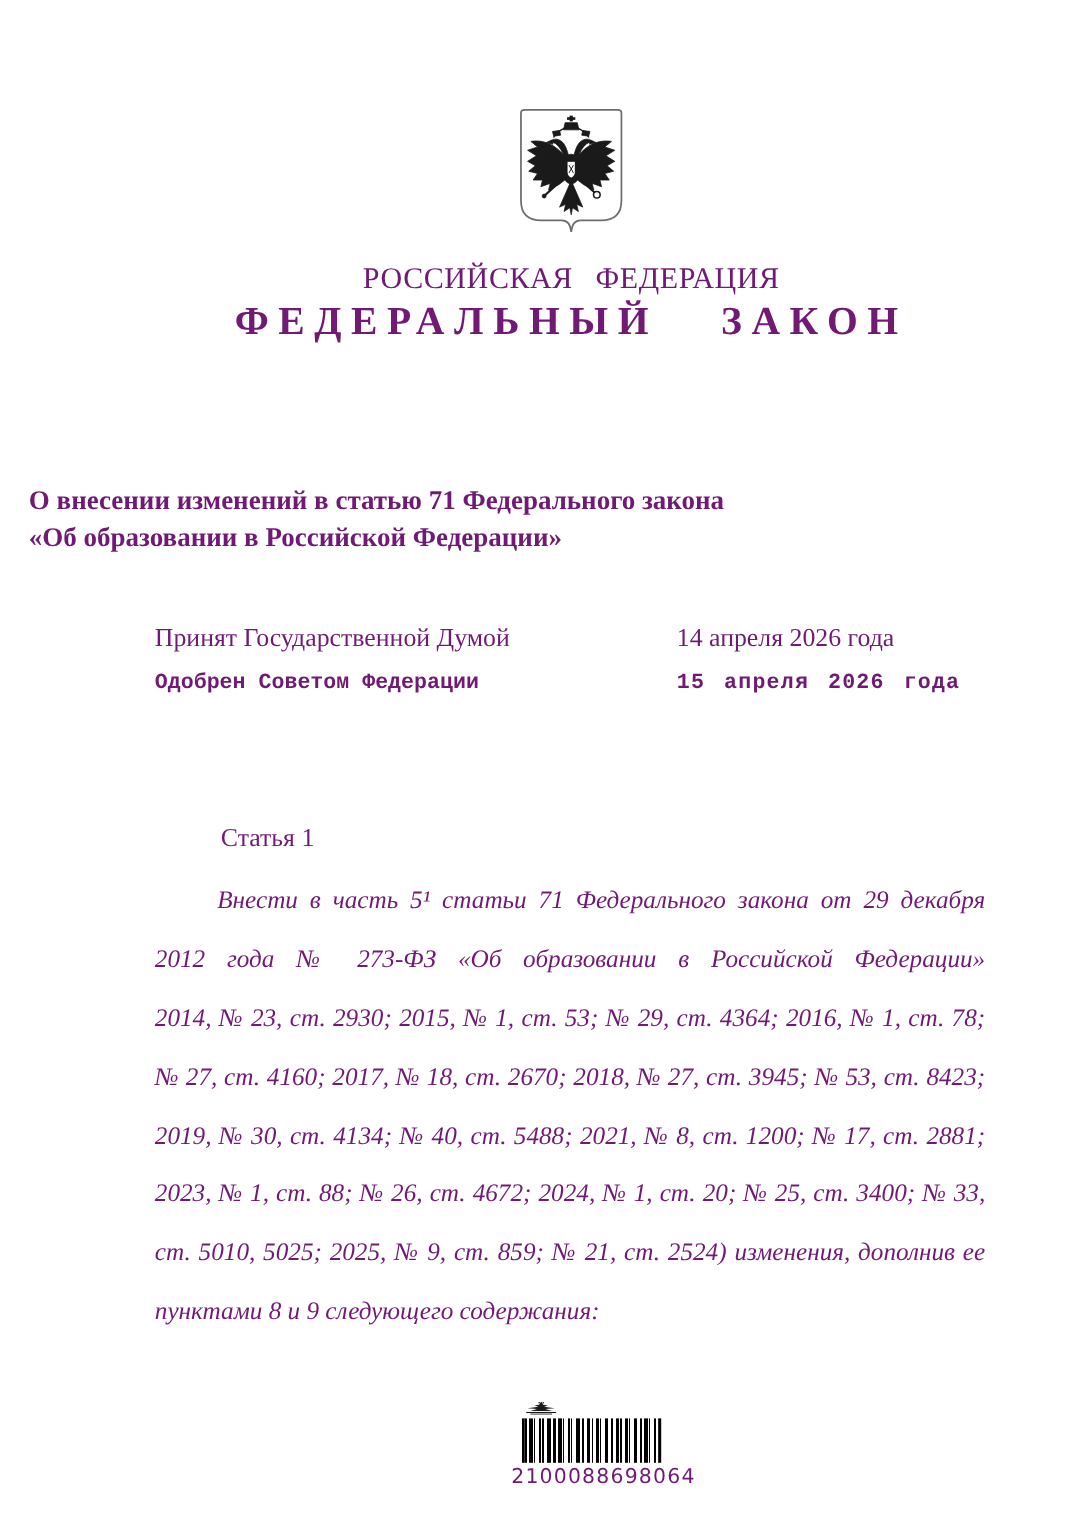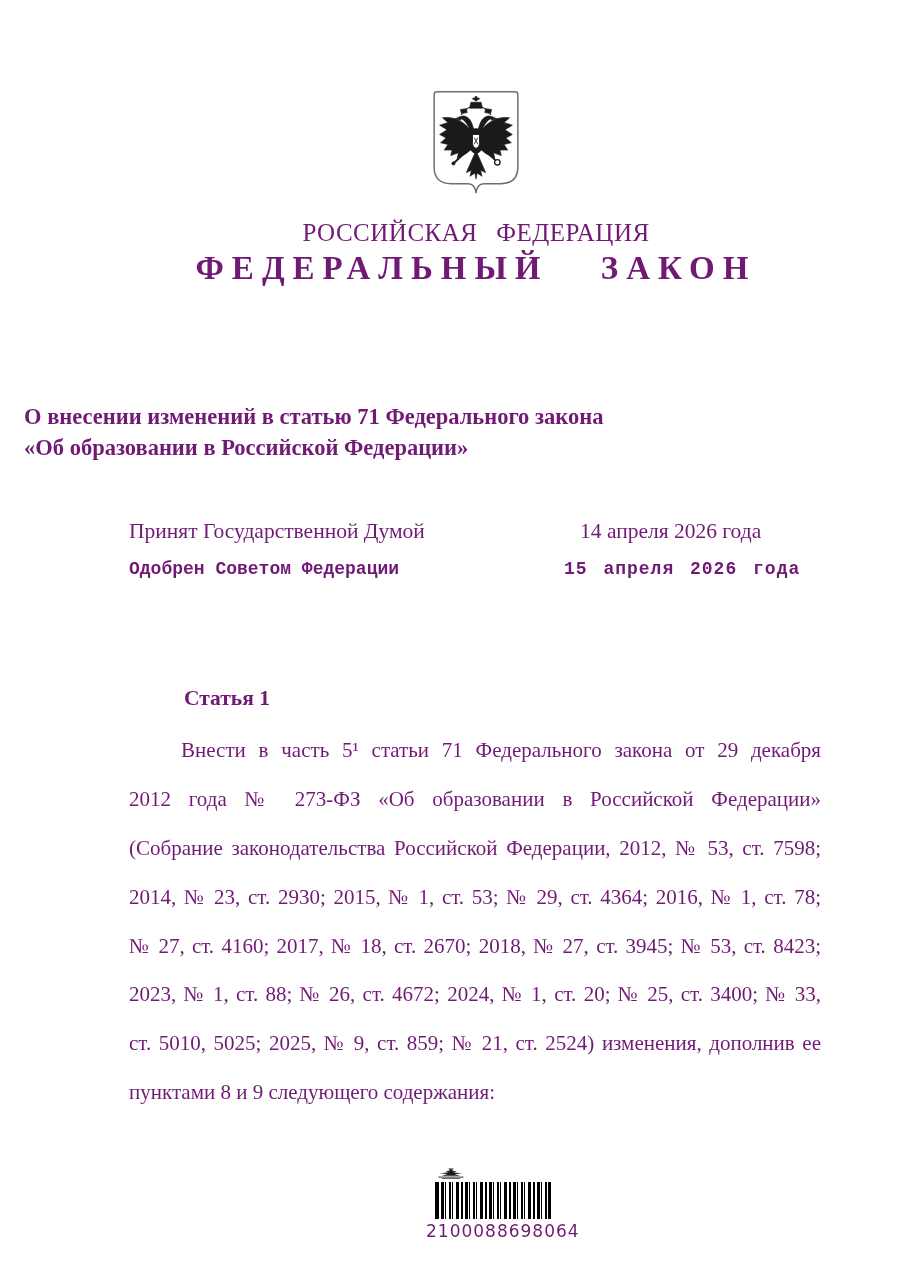--- a/index.html
+++ b/index.html
@@ -26,31 +26,32 @@
     letter-spacing:8px;word-spacing:36px;
   }
   .law-title{
     position:absolute;left:0;top:401px;width:904px;
     text-align:left;font-size:22.5px;font-weight:bold;line-height:31px;
   }
   
   .adoption{position:absolute;left:105px;top:519px;width:700px;}
   .adoption-row{display:flex;align-items:baseline;margin-bottom:15px;}
   .adoption-row .lbl{width:435px;flex:0 0 435px;}
-  .row-serif{font-family:"Liberation Serif",serif;font-size:21.5px;gap:16px;}
+  .row-serif{font-family:"Liberation Serif",serif;font-size:21.5px;}
   .row-mono{font-family:"Liberation Mono",monospace;font-size:18px;margin-top:4px;font-weight:bold;}
   .row-mono .dt{letter-spacing:1px;word-spacing:4px;}
   
   .article-heading{
     position:absolute;left:160px;top:686px;
-    font-size:21.5px;font-weight:bold;
+    font-size:21.5px;font-weight:normal;
   }
   .body-text{
     position:absolute;left:105px;top:726px;width:692px;
     font-size:21px;
+    font-style:italic;
   }
   .bline{
     height:48.9px;line-height:48.9px;white-space:nowrap;
     text-align:justify;text-align-last:justify;
   }
   .bline.first{padding-left:52px;}
   .bline.last{text-align:right;text-align-last:left;}
   
   .barcode{position:absolute;left:402px;top:1166px;width:126px;}
   .barcode-emblem{display:block;margin-left:8px;width:34px;height:15px;}
@@ -128,23 +129,23 @@
       <span class="lbl">Одобрен Советом Федерации</span>
       <span class="dt">15 апреля 2026 года</span>
     </div>
   </div>
 
   <div class="article-heading">Статья 1</div>
 
   <div class="body-text">
     <div class="bline first">Внести в часть 5¹ статьи 71 Федерального закона от 29 декабря</div>
     <div class="bline">2012 года № 273-ФЗ «Об образовании в Российской Федерации»</div>
-    <div class="bline">(Собрание законодательства Российской Федерации, 2012, № 53, ст. 7598;</div>
     <div class="bline">2014, № 23, ст. 2930; 2015, № 1, ст. 53; № 29, ст. 4364; 2016, № 1, ст. 78;</div>
     <div class="bline">№ 27, ст. 4160; 2017, № 18, ст. 2670; 2018, № 27, ст. 3945; № 53, ст. 8423;</div>
+    <div class="bline">2019, № 30, ст. 4134; № 40, ст. 5488; 2021, № 8, ст. 1200; № 17, ст. 2881;</div>
     <div class="bline">2023, № 1, ст. 88; № 26, ст. 4672; 2024, № 1, ст. 20; № 25, ст. 3400; № 33,</div>
     <div class="bline">ст. 5010, 5025; 2025, № 9, ст. 859; № 21, ст. 2524) изменения, дополнив ее</div>
     <div class="bline last">пунктами 8 и 9 следующего содержания:</div>
   </div>
 
   <div class="barcode">
     <svg class="barcode-emblem" viewBox="0 0 60 24" aria-hidden="true">
       <g fill="#1a1a1a">
         <path d="M30 2 L27 7 L20 8 L26 10 L10 12 L24 13 L14 16 L46 16 L36 13 L50 12 L34 10 L40 8 L33 7 Z"></path>
         <rect x="8" y="17.5" width="44" height="1.6"></rect>

